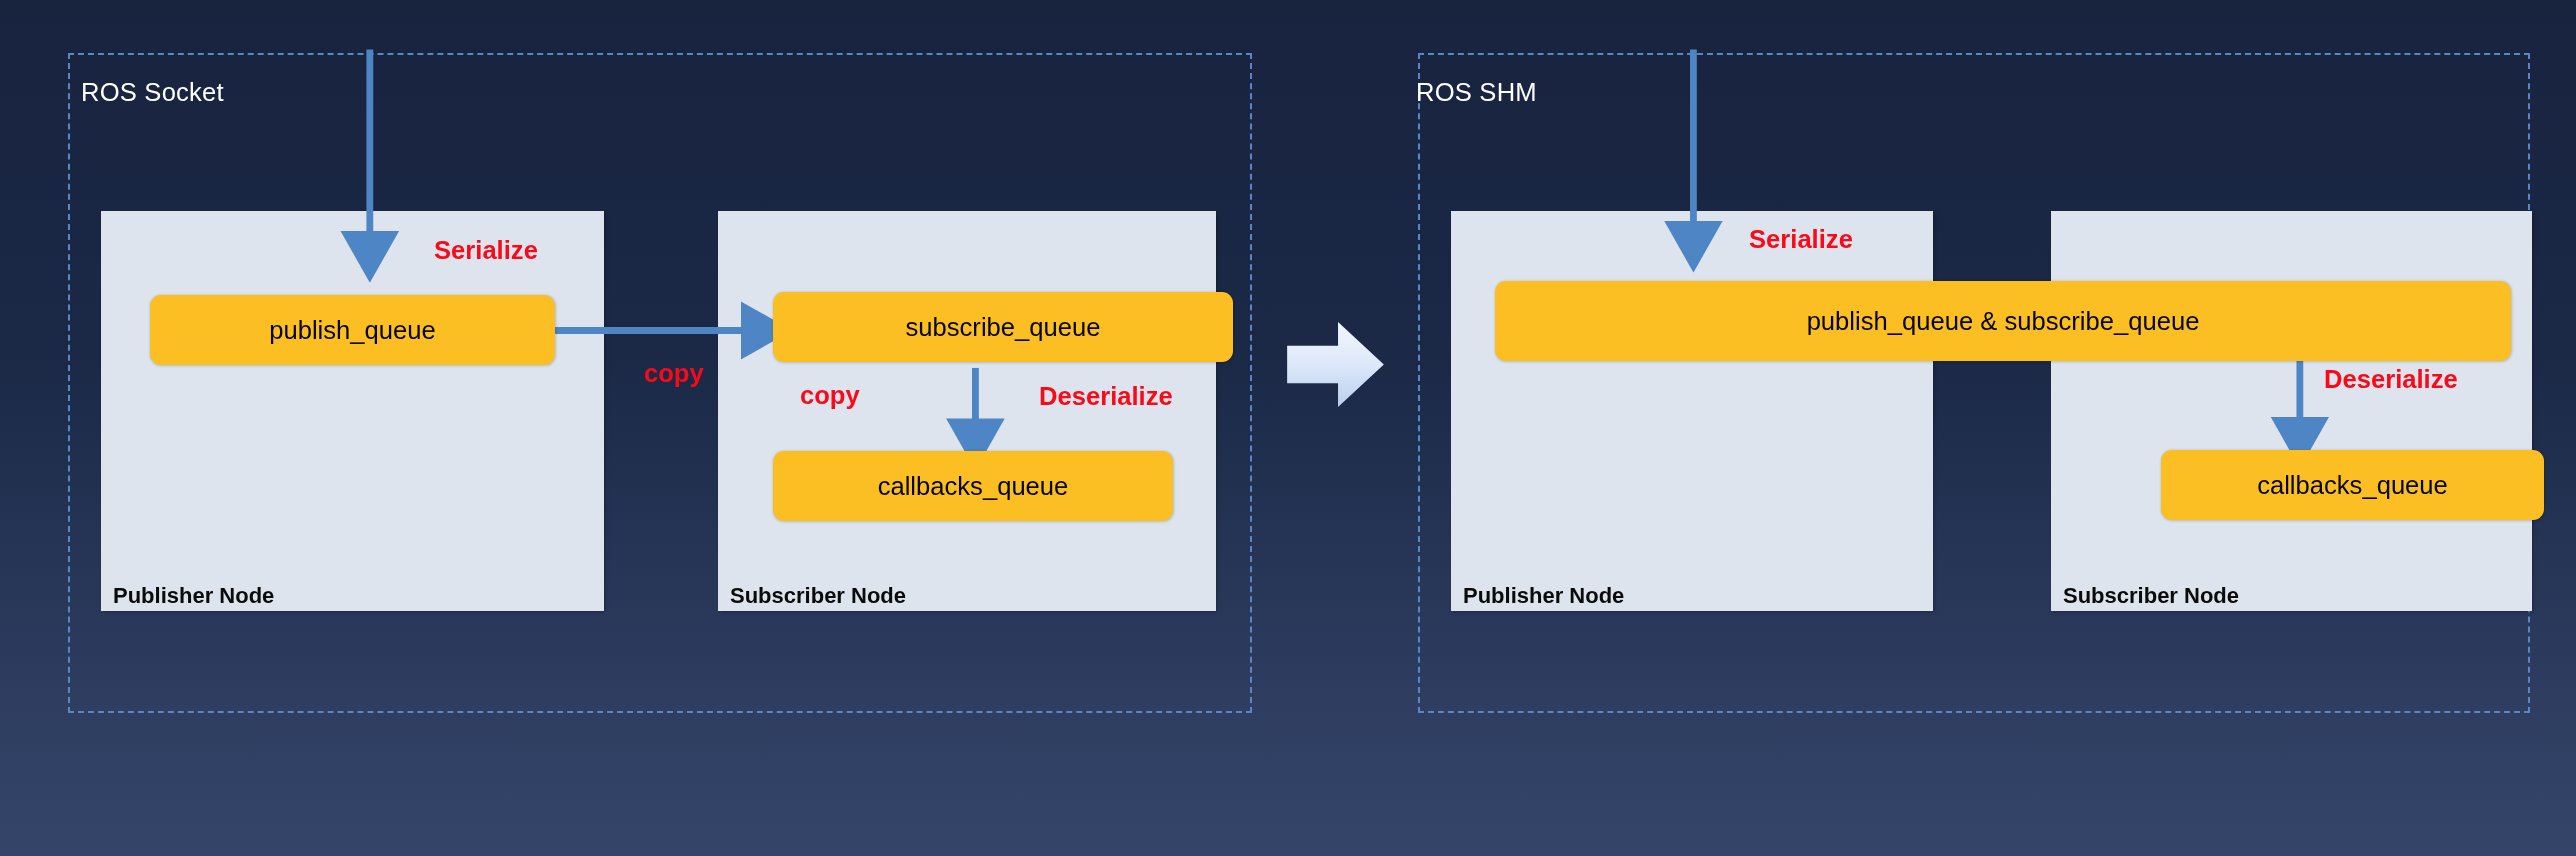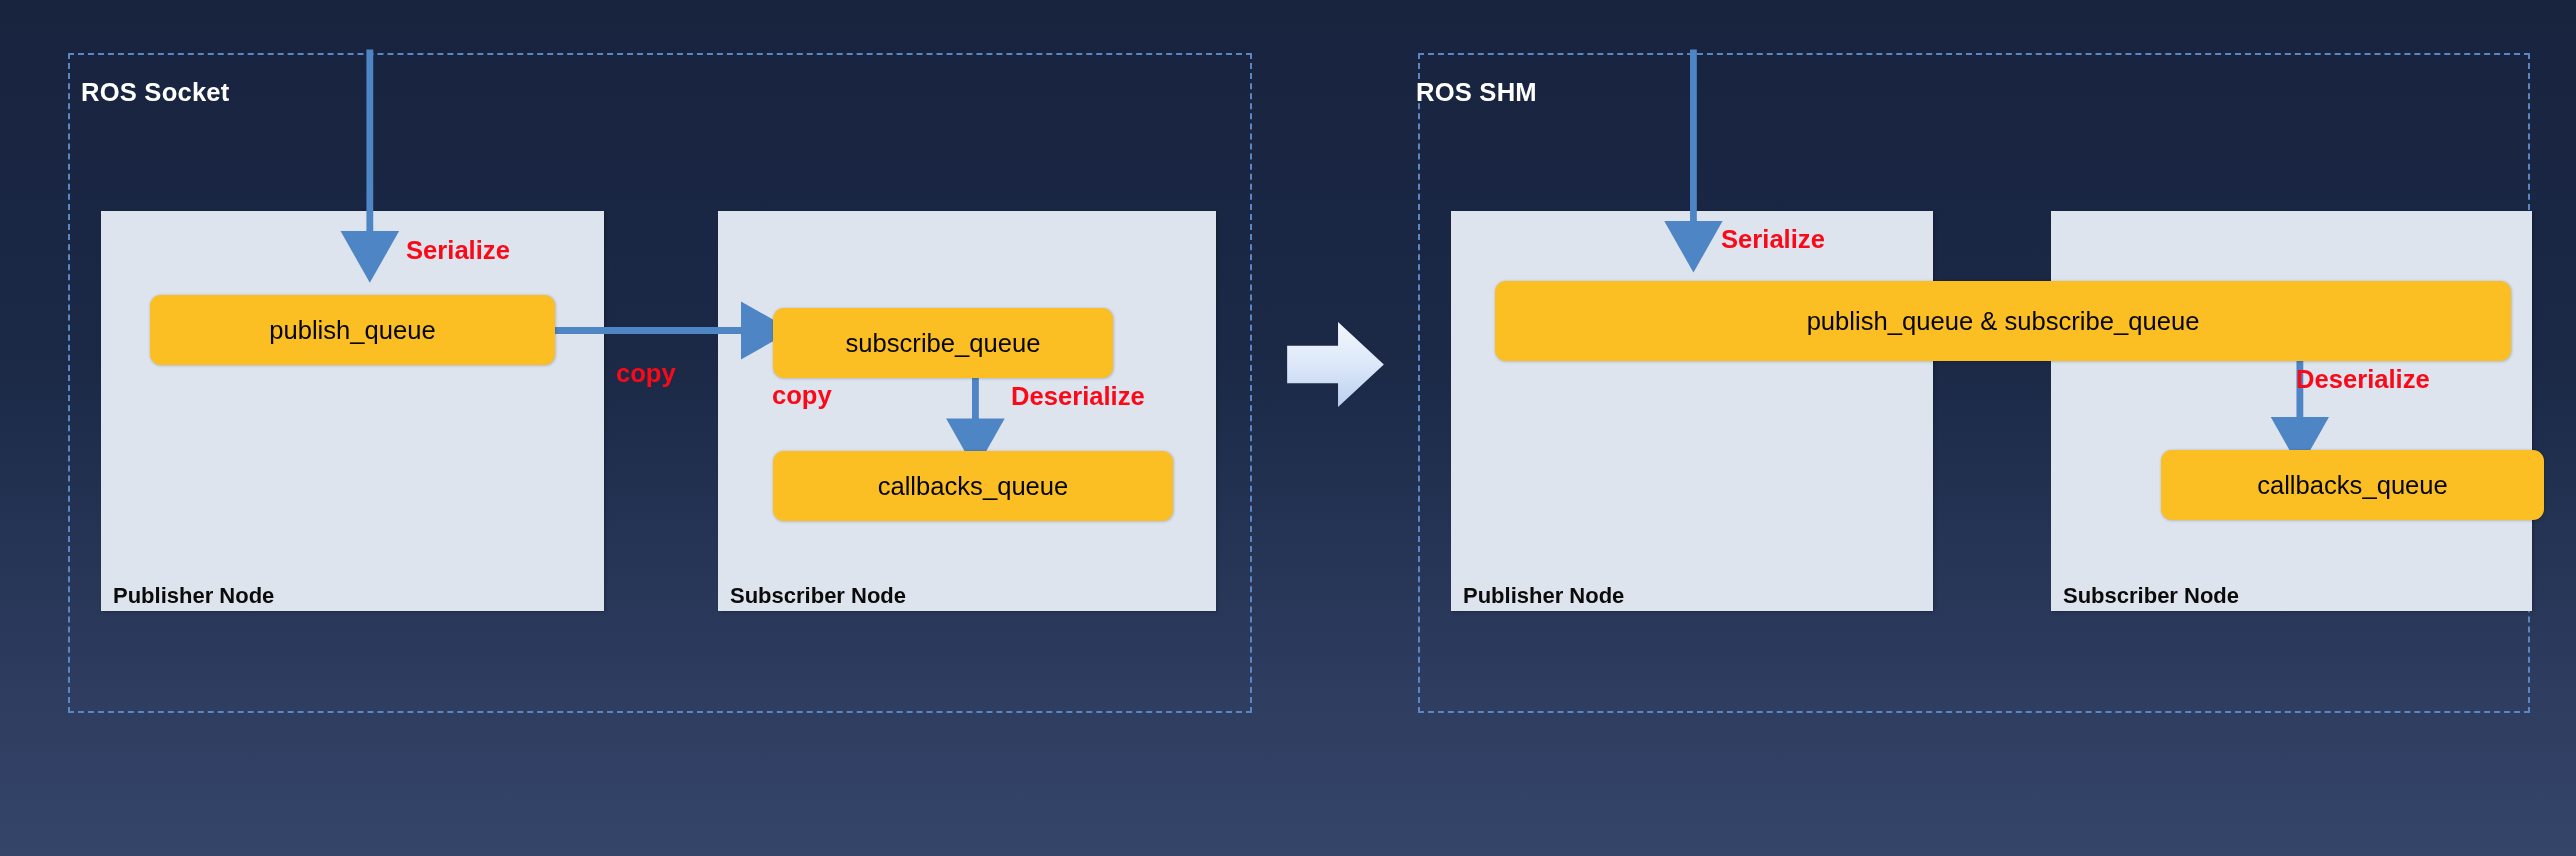--- a/index.html
+++ b/index.html
@@ -19,21 +19,21 @@
   
   .domain-panel {
     position: absolute;
     border: 2.6px dashed #5a86c4;
     box-sizing: border-box;
     background: transparent;
   }
   .domain-title {
     position: absolute;
     color: #ffffff;
-    font-weight: bold;
+    font-weight: normal;
     font-size: 25.6px;
     letter-spacing: 0.2px;
     white-space: nowrap;
   }
 
   
   .node-box {
     position: absolute;
     background: #dde4ed;
     box-sizing: border-box;
@@ -65,20 +65,21 @@
   }
 
   
   .proc-label {
     position: absolute;
     color: #fa0a19;
     font-weight: bold;
     font-size: 25.6px;
     white-space: nowrap;
     z-index: 7;
+    margin-left: 28px;
   }
 
   
   .arrow-layer {
     position: absolute;
     left: 0;
     top: 0;
     width: 2576px;
     height: 856px;
     pointer-events: none;
@@ -116,21 +117,21 @@
   <div class="node-box" style="left:101px; top:211px; width:503px; height:400px;">
     <div class="node-label">Publisher Node</div>
   </div>
 
   <div class="queue-pill" style="left:150px; top:295px; width:405px; height:70px;">publish_queue</div>
 
   <div class="node-box" style="left:718px; top:211px; width:498px; height:400px;">
     <div class="node-label">Subscriber Node</div>
   </div>
 
-  <div class="queue-pill" style="left:773px; top:308px; width:340px; height:70px;">subscribe_queue</div>
+  <div class="queue-pill" style="left:773px; top:292px; width:460px; height:70px;">subscribe_queue</div>
 
   <div class="queue-pill" style="left:773px; top:451px; width:400px; height:70px;">callbacks_queue</div>
 
   <div class="proc-label" style="left:406px; top:236px;">Serialize</div>
 
   <div class="proc-label" style="left:616px; top:359px;">copy</div>
 
   <div class="proc-label" style="left:772px; top:381px;">copy</div>
 
   <div class="proc-label" style="left:1011px; top:382px;">Deserialize</div>

